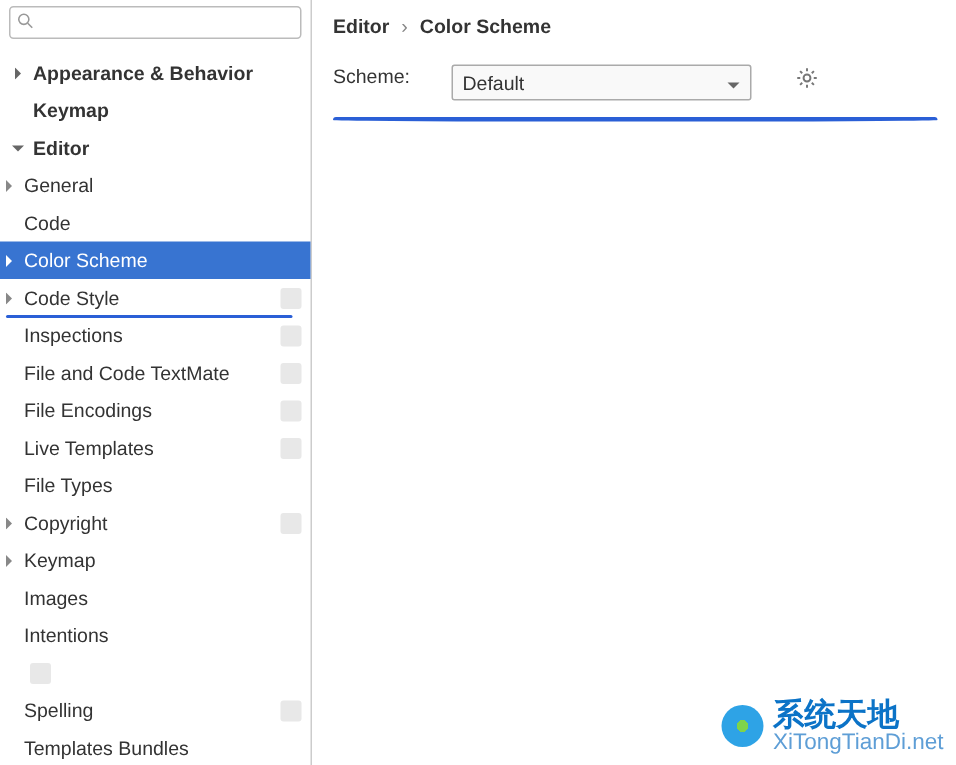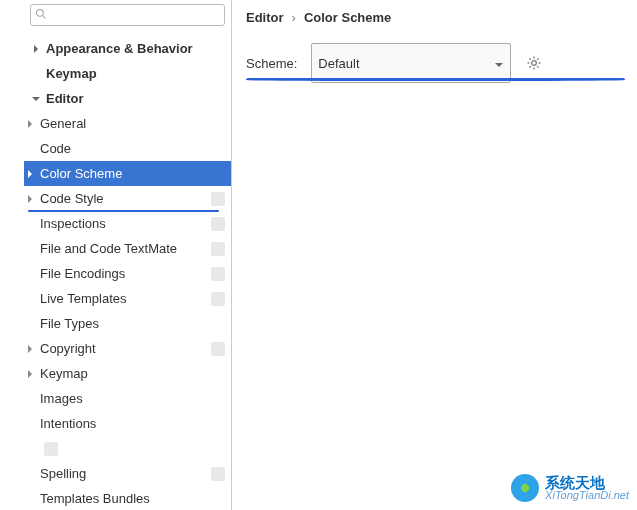--- a/index.html
+++ b/index.html
@@ -12,21 +12,20 @@
       height: 510px;
       overflow: hidden;
       display: flex;
     }
     .sidebar {
       width: 208px;
       background: #fff;
       border-right: 1px solid #ccc;
       display: flex;
       flex-direction: column;
-      margin-left: 24px;
     }
     .search-row {
       padding: 4px 6px 6px 6px;
     }
     .search-box {
       position: relative;
       width: 100%;
     }
     .search-input {
       width: 100%;
@@ -112,29 +111,29 @@
       font-size: 13px;
       color: #333;
       padding: 2px 0 18px 0;
     }
     .breadcrumb .sep {
       color: #888;
       font-weight: normal;
     }
     .scheme-row {
       display: flex;
-      align-items: center;
-      gap: 14px;
+      align-items: flex-start;
+      gap: 28px;
       position: relative;
     }
     .scheme-label { color: #333; }
     .scheme-select {
       flex: 0 0 auto;
       width: 200px;
-      height: 40px;
+      height: 24px;
       border: 1px solid #aaa;
       border-radius: 2px;
       display: flex;
       align-items: center;
       justify-content: space-between;
       padding: 0 6px;
       background: #f9f9f9;
       cursor: pointer;
     }
     .scheme-select .chev { width: 10px; height: 10px; }
@@ -165,22 +164,22 @@
       color: #0b73c7;
     }
     .watermark .logo {
       width: 28px;
       height: 28px;
       border-radius: 50%;
       background: radial-gradient(circle at 50% 50%, #7fd34a 0 20%, #2ea3e6 20% 100%);
       position: relative;
     }
     .watermark .txt { display: flex; flex-direction: column; line-height: 1; }
-    .watermark .txt .cn { font-size: 15px; font-weight: bold; }
-    .watermark .txt .en { font-size: 11px; color: #5e9ed6; font-style: italic; }
+    .watermark .txt .cn { font-size: 21px; font-weight: bold; }
+    .watermark .txt .en { font-size: 15px; color: #5e9ed6; }
   </style>
 </head>
 <body>
 
 <div class="sidebar">
   <div class="search-row">
     <div class="search-box">
       <span class="search-icon">
         <svg viewBox="0 0 16 16" width="12" height="12">
             <circle cx="6.5" cy="6.5" r="4.5" fill="none" stroke="#999" stroke-width="1.4"></circle>

